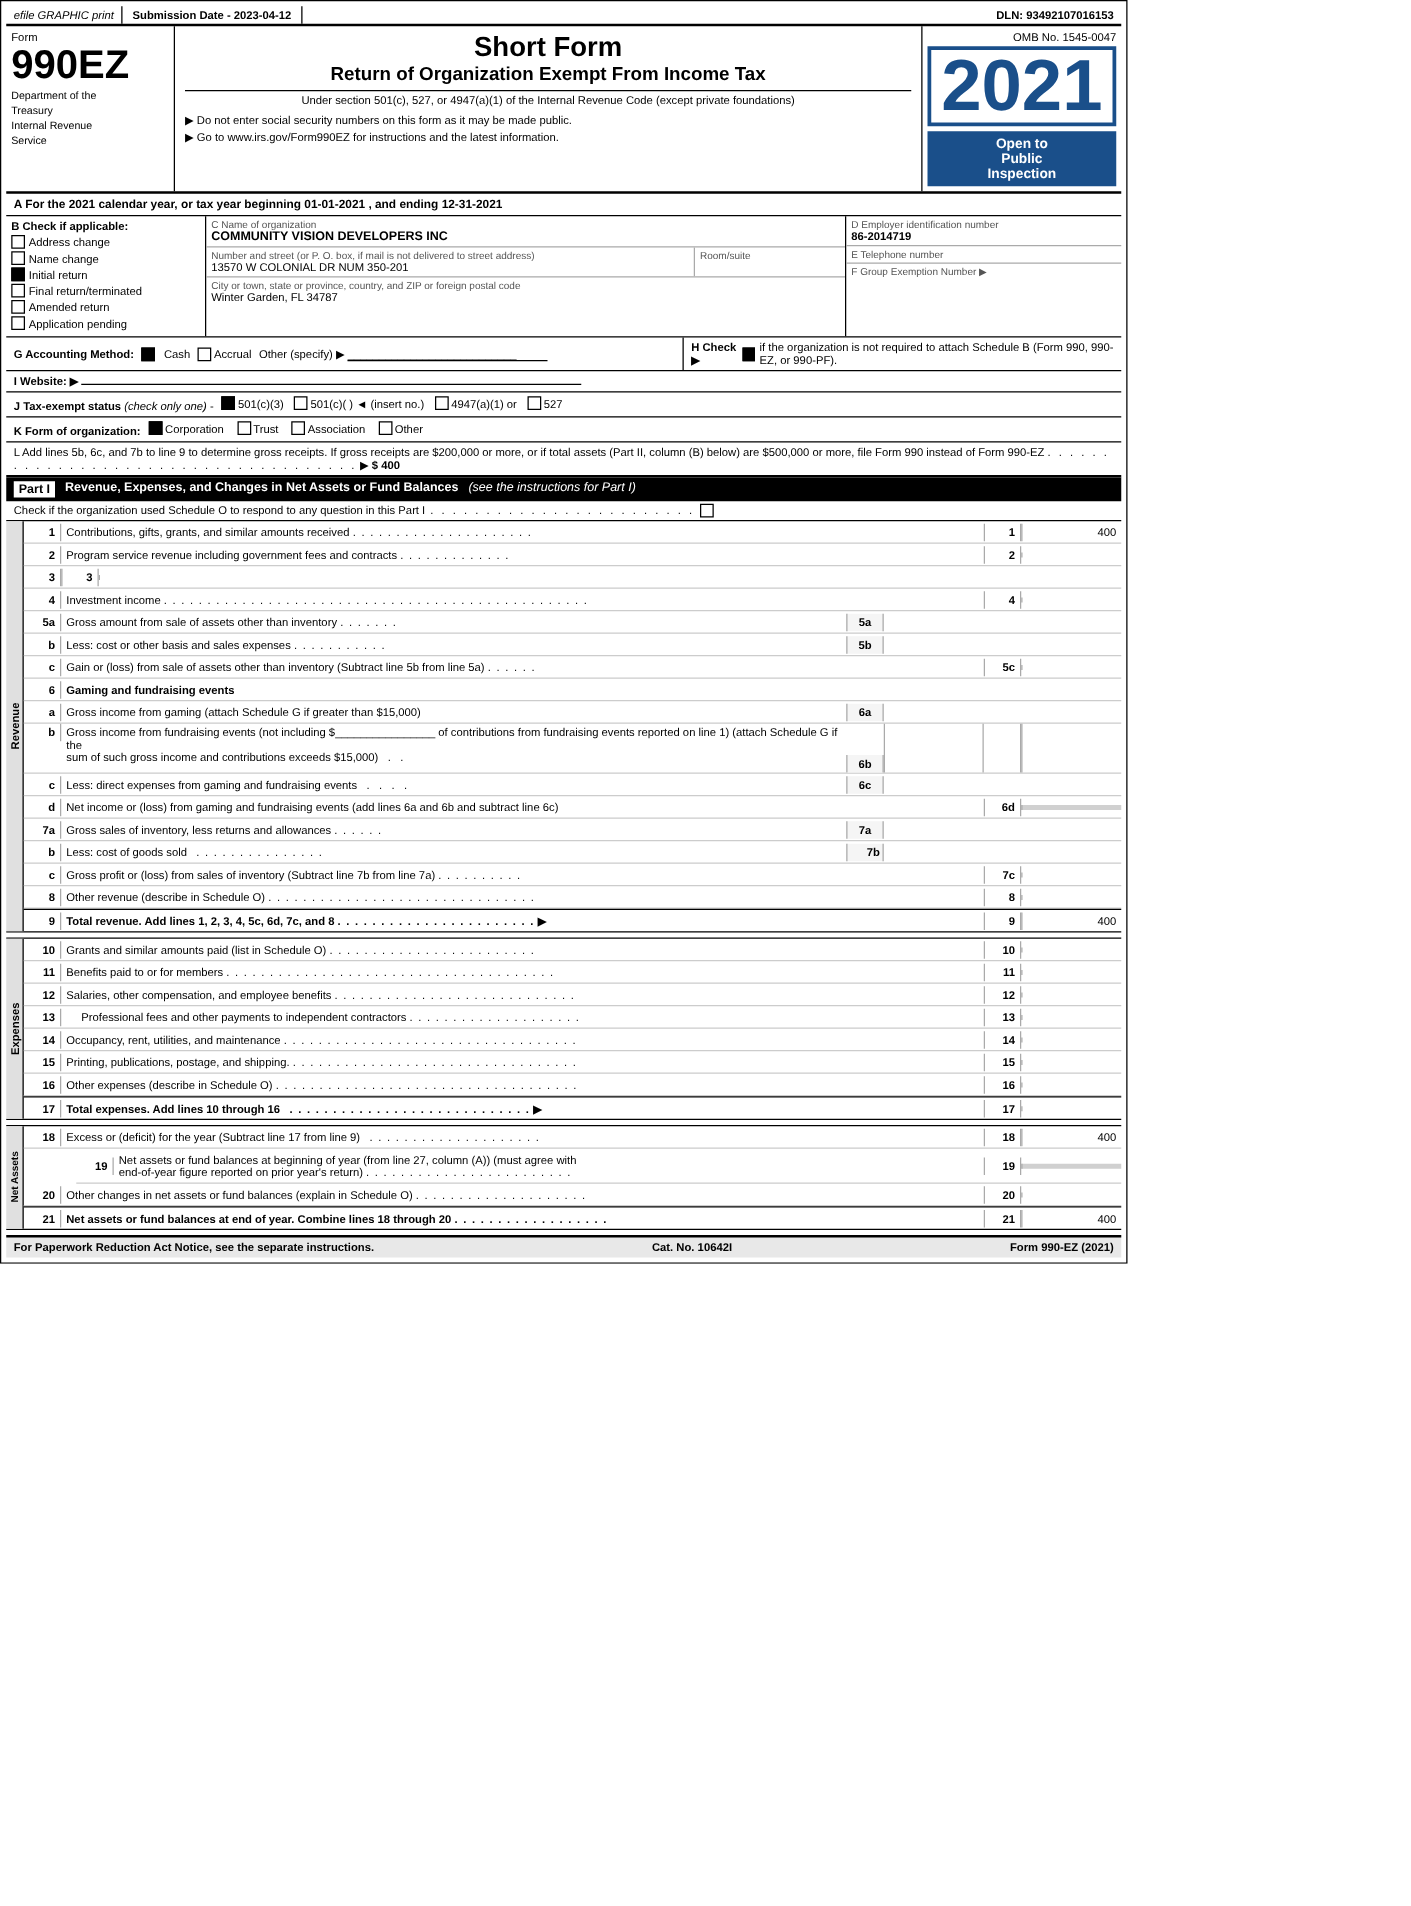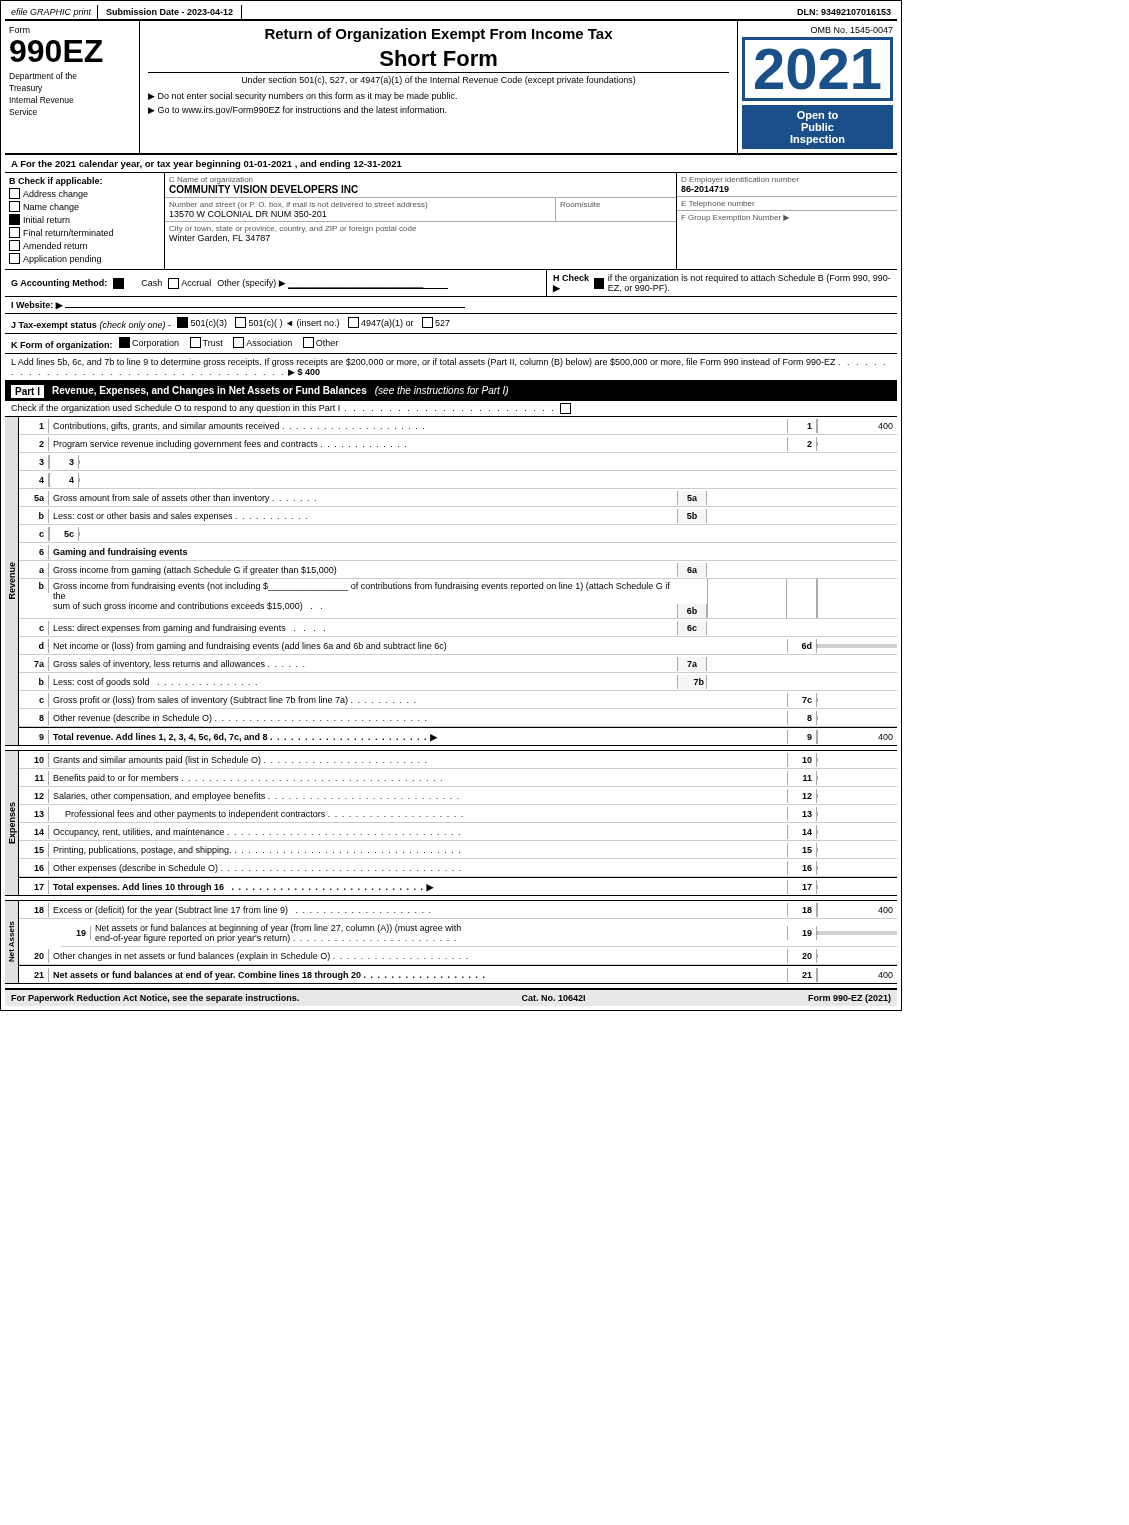--- a/index.html
+++ b/index.html
@@ -32,22 +32,22 @@
       <div style="font-size:32px; font-weight:bold; line-height:1;">990EZ</div>
       <div style="font-size:8.5px; margin-top:4px; line-height:1.4;">
         <div>Department of the</div>
         <div>Treasury</div>
         <div>Internal Revenue</div>
         <div>Service</div>
       </div>
     </div>
 
     <div style="flex:1; padding:4px 8px; text-align:center;">
+      <div style="font-size:22px; font-weight:bold;">Short Form</div>
       <div style="font-size:15px; font-weight:bold; margin-bottom:4px;">Return of Organization Exempt From Income Tax</div>
-      <div style="font-size:22px; font-weight:bold;">Short Form</div>
       <div style="font-size:9px; border-top:1px solid #000; padding-top:2px;">Under section 501(c), 527, or 4947(a)(1) of the Internal Revenue Code (except private foundations)</div>
       <div style="font-size:9px; text-align:left; padding:2px 0; margin-top:4px;">
         <span>▶ Do not enter social security numbers on this form as it may be made public.</span>
       </div>
       <div style="font-size:9px; text-align:left; padding:2px 0;">
         <span>▶ Go to www.irs.gov/Form990EZ for instructions and the latest information.</span>
       </div>
     </div>
 
     <div style="width:160px; border-left:1px solid #000; padding:4px; display:flex; flex-direction:column; align-items:center;">
@@ -129,21 +129,21 @@
         <div style="font-size:8px; color:#555;">
           <span>F Group Exemption Number</span> <span>▶</span>
         </div>
       </div>
     </div>
   </div>
 
   <div style="display:flex; border-bottom:1px solid #000;">
     <div style="flex:1; border-right:1px solid #000; padding:3px 6px; font-size:9px; display:flex; align-items:center; gap:6px;">
       <span style="font-weight:bold;">G Accounting Method:</span>
-      <span style="display:flex; align-items:center; gap:17px;">
+      <span style="display:flex; align-items:center; gap:7px;">
         <span style="width:11px;height:11px;border:1px solid #000;display:inline-block;background:#000;"></span>
         <span>Cash</span>
       </span>
       <span style="display:flex; align-items:center; gap:2px;">
         <span style="width:11px;height:11px;border:1px solid #000;display:inline-block;"></span>
         <span>Accrual</span>
       </span>
       <span>
         <span>Other (specify) ▶</span>
         <span style="border-bottom:1px solid #000; display:inline-block; width:160px;">___________________________</span>
@@ -242,20 +242,21 @@
       </div>
 
       <div style="display:flex; border-bottom:1px solid #ccc; min-height:18px; align-items:center;">
         <div style="width:30px; font-weight:bold; font-size:9px; padding:2px 4px; text-align:right; border-right:1px solid #aaa;">3</div>
         <div style="width:30px; font-size:9px; font-weight:bold; padding:2px 4px; text-align:right; border-left:1px solid #aaa; border-right:1px solid #aaa;">3</div>
         <div style="width:80px; font-size:9px; padding:2px 4px; text-align:right; border-left:1px solid #aaa;"></div>
       </div>
 
       <div style="display:flex; border-bottom:1px solid #ccc; min-height:18px; align-items:center;">
         <div style="width:30px; font-weight:bold; font-size:9px; padding:2px 4px; text-align:right; border-right:1px solid #aaa;">4</div>
+        <div style="flex:1; font-size:9px; padding:2px 4px;">Investment income <span style="letter-spacing:1px;">. . . . . . . . . . . . . . . . . . . . . . . . . . . . . . . . . . . . . . . . . . . . . . . . .</span></div>
         <div style="width:30px; font-size:9px; font-weight:bold; padding:2px 4px; text-align:right; border-left:1px solid #aaa; border-right:1px solid #aaa;">4</div>
         <div style="width:80px; font-size:9px; padding:2px 4px; text-align:right; border-left:1px solid #aaa;"></div>
       </div>
 
       <div style="display:flex; border-bottom:1px solid #ccc; min-height:18px; align-items:center;">
         <div style="width:30px; font-weight:bold; font-size:9px; padding:2px 4px; text-align:right; border-right:1px solid #aaa;">5a</div>
         <div style="flex:1; font-size:9px; padding:2px 4px;">Gross amount from sale of assets other than inventory <span style="letter-spacing:1px;">. . . . . . .</span></div>
         <div style="width:30px; font-size:9px; font-weight:bold; padding:2px 2px; text-align:center; border-left:1px solid #aaa; border-right:1px solid #aaa; background:#f5f5f5;">5a</div>
         <div style="width:80px; border-left:1px solid #aaa; border-right:1px solid #aaa;"></div>
         <div style="width:30px; border-left:none; border-right:1px solid #aaa;"></div>
@@ -266,20 +267,21 @@
         <div style="width:30px; font-weight:bold; font-size:9px; padding:2px 4px; text-align:right; border-right:1px solid #aaa;">b</div>
         <div style="flex:1; font-size:9px; padding:2px 4px;">Less: cost or other basis and sales expenses <span style="letter-spacing:1px;">. . . . . . . . . . .</span></div>
         <div style="width:30px; font-size:9px; font-weight:bold; padding:2px 2px; text-align:center; border-left:1px solid #aaa; border-right:1px solid #aaa; background:#f5f5f5;">5b</div>
         <div style="width:80px; border-left:1px solid #aaa; border-right:1px solid #aaa;"></div>
         <div style="width:30px; border-right:1px solid #aaa;"></div>
         <div style="width:80px; border-left:1px solid #aaa;"></div>
       </div>
 
       <div style="display:flex; border-bottom:1px solid #ccc; min-height:18px; align-items:center;">
         <div style="width:30px; font-weight:bold; font-size:9px; padding:2px 4px; text-align:right; border-right:1px solid #aaa;">c</div>
+        <div style="flex:1; font-size:9px; padding:2px 4px;">Gain or (loss) from sale of assets other than inventory (Subtract line 5b from line 5a) <span style="letter-spacing:1px;">. . . . . .</span></div>
         <div style="width:30px; font-size:9px; font-weight:bold; padding:2px 4px; text-align:right; border-left:1px solid #aaa; border-right:1px solid #aaa;">5c</div>
         <div style="width:80px; font-size:9px; padding:2px 4px; text-align:right; border-left:1px solid #aaa;"></div>
       </div>
 
       <div style="display:flex; border-bottom:1px solid #ccc; min-height:18px; align-items:center;">
         <div style="width:30px; font-weight:bold; font-size:9px; padding:2px 4px; text-align:right; border-right:1px solid #aaa;">6</div>
         <div style="flex:1; font-size:9px; padding:2px 4px; font-weight:bold;">Gaming and fundraising events</div>
         <div style="width:30px; border-left:1px solid #aaa; border-right:1px solid #aaa;"></div>
         <div style="width:80px; border-left:1px solid #aaa;"></div>
       </div>

